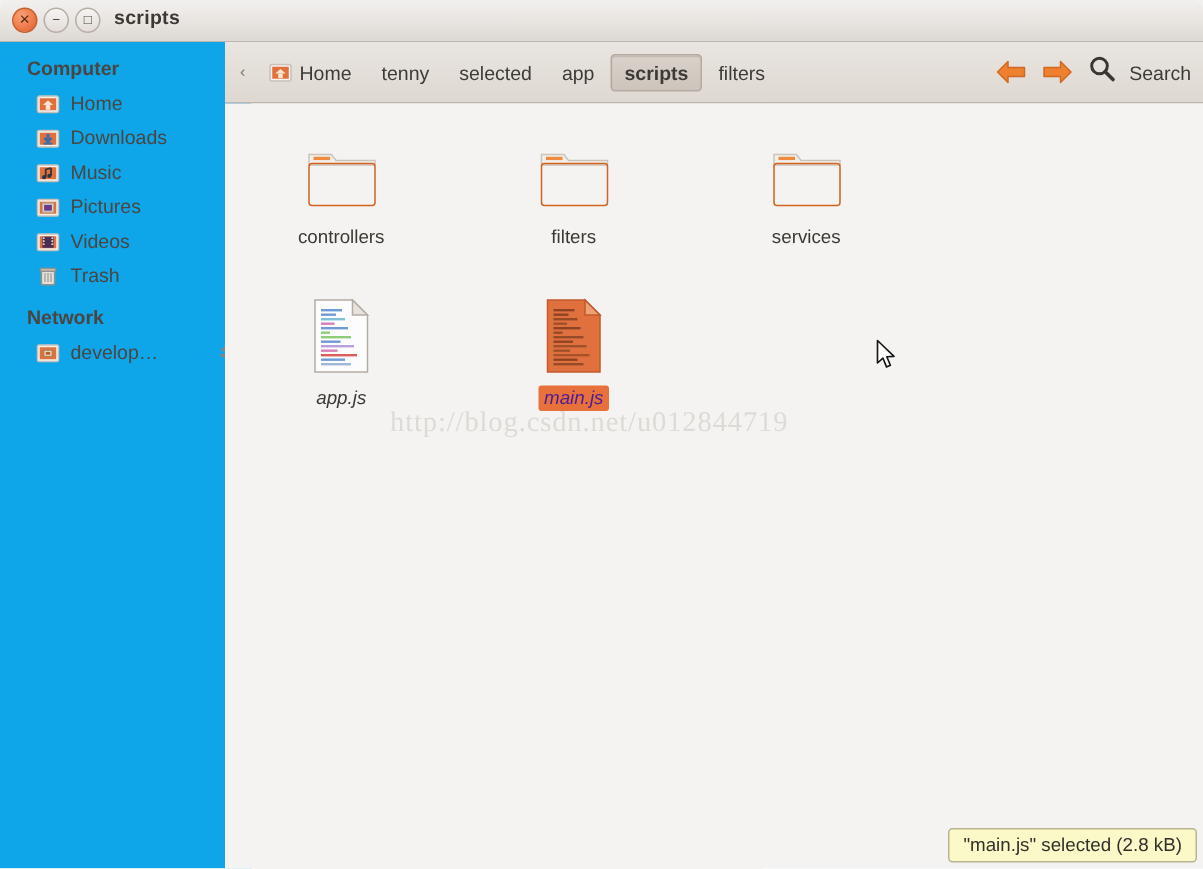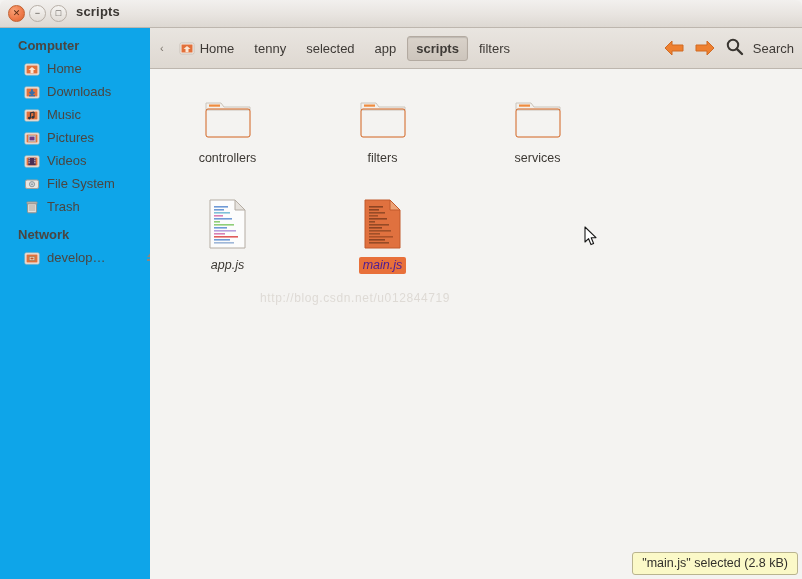--- a/index.html
+++ b/index.html
@@ -206,23 +206,23 @@
   }
   .item.selected .name {
     background: #e8703a;
     color: #4c1d95;
   }
   .item.selected .glyph { position: relative; }
 
   #watermark {
     position: absolute;
     left: 110px;
-    top: 222px;
-    font-family: Liberation Sans, sans-serif;
-    font-size: 12px;
+    top: 202px;
+    font-family: Liberation Serif, serif;
+    font-size: 19px;
     color: #dedad5;
     letter-spacing: .6px;
     white-space: nowrap;
   }
 
   
   #statusbar {
     position: absolute;
     right: 4px;
     bottom: 4px;
@@ -326,30 +326,20 @@
             <rect x="4.6" y="9.2" width="1.1" height="1.1"></rect>
             <rect x="10.3" y="5.2" width="1.1" height="1.1"></rect>
             <rect x="10.3" y="7.2" width="1.1" height="1.1"></rect>
             <rect x="10.3" y="9.2" width="1.1" height="1.1"></rect>
           </g>
         </svg>
       </span>
       <span class="label">Videos</span>
     </div>
 
-    <div class="side-item">
-      <span class="sicon">
-        <svg width="16" height="16" viewBox="0 0 16 16">
-          <rect x="1.5" y="4" width="13" height="8.5" rx="1.5" fill="#e9e6e1" stroke="#a7a099"></rect>
-          <circle cx="8" cy="8.2" r="2.6" fill="#cfd4d8" stroke="#93999e"></circle>
-          <circle cx="8" cy="8.2" r="0.8" fill="#7e868d"></circle>
-        </svg>
-      </span>
-      <span class="label">File System</span>
-    </div>
 
     <div class="side-item">
       <span class="sicon">
         <svg width="16" height="16" viewBox="0 0 16 16">
           <rect x="3.6" y="4.4" width="8.8" height="9.4" rx="1" fill="#e3e0db" stroke="#98918a"></rect>
           <rect x="2.8" y="3" width="10.4" height="1.8" rx="0.8" fill="#cfcac3" stroke="#98918a"></rect>
           <g stroke="#a7a099" stroke-width="0.9">
             <line x1="6" y1="6" x2="6" y2="12"></line>
             <line x1="8" y1="6" x2="8" y2="12"></line>
             <line x1="10" y1="6" x2="10" y2="12"></line>

